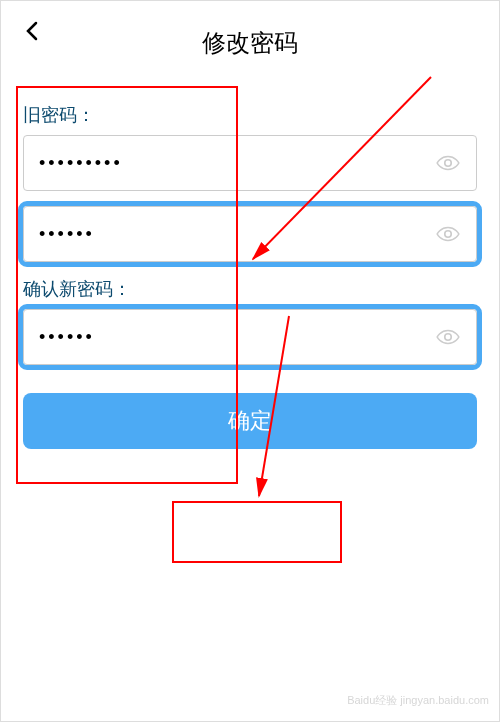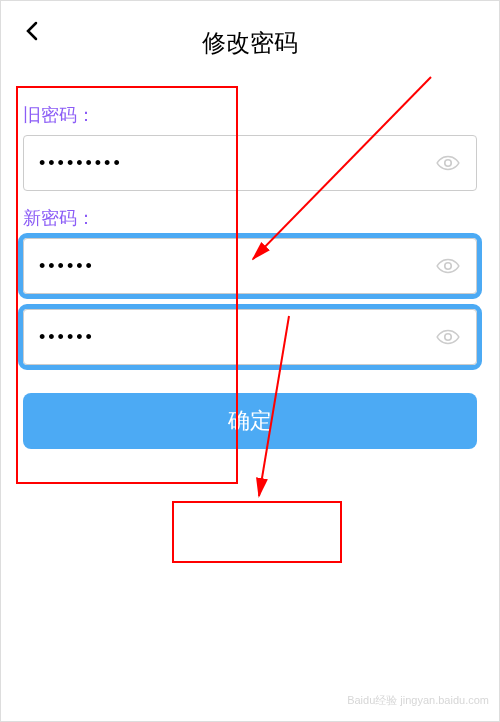--- a/index.html
+++ b/index.html
@@ -43,21 +43,21 @@
     .form {
       padding: 42px 22px 0 22px;
       position: relative;
     }
     .field-group {
       margin-bottom: 15px;
       position: relative;
     }
     .field-label {
       font-size: 18px;
-      color: #8b5cf6;
+      color: #0c4a6e;
       margin-bottom: 8px;
       display: block;
     }
     .input-wrapper {
       position: relative;
       border: 1px solid #ccc;
       border-radius: 4px;
       height: 56px;
       display: flex;
       align-items: center;
@@ -156,33 +156,33 @@
       <div class="eye-icon">
         <svg viewBox="0 0 24 24">
           <path d="M2 12 C2 12 5 6 12 6 C19 6 22 12 22 12 C22 12 19 18 12 18 C5 18 2 12 2 12 Z" fill="none" stroke="#ccc" stroke-width="1.5"></path>
           <circle cx="12" cy="12" r="3" fill="none" stroke="#ccc" stroke-width="1.5"></circle>
         </svg>
       </div>
     </div>
   </div>
 
   <div class="field-group">
-    <label class="field-label">新密码：</label>
     <div class="input-wrapper highlighted">
       <div class="password-input">••••••</div>
       <div class="eye-icon">
         <svg viewBox="0 0 24 24">
           <path d="M2 12 C2 12 5 6 12 6 C19 6 22 12 22 12 C22 12 19 18 12 18 C5 18 2 12 2 12 Z" fill="none" stroke="#ccc" stroke-width="1.5"></path>
           <circle cx="12" cy="12" r="3" fill="none" stroke="#ccc" stroke-width="1.5"></circle>
         </svg>
       </div>
     </div>
   </div>
 
   <div class="field-group">
+    <label class="field-label">确认新密码：</label>
     <div class="input-wrapper highlighted">
       <div class="password-input">••••••</div>
       <div class="eye-icon">
         <svg viewBox="0 0 24 24">
           <path d="M2 12 C2 12 5 6 12 6 C19 6 22 12 22 12 C22 12 19 18 12 18 C5 18 2 12 2 12 Z" fill="none" stroke="#ccc" stroke-width="1.5"></path>
           <circle cx="12" cy="12" r="3" fill="none" stroke="#ccc" stroke-width="1.5"></circle>
         </svg>
       </div>
     </div>
   </div>

